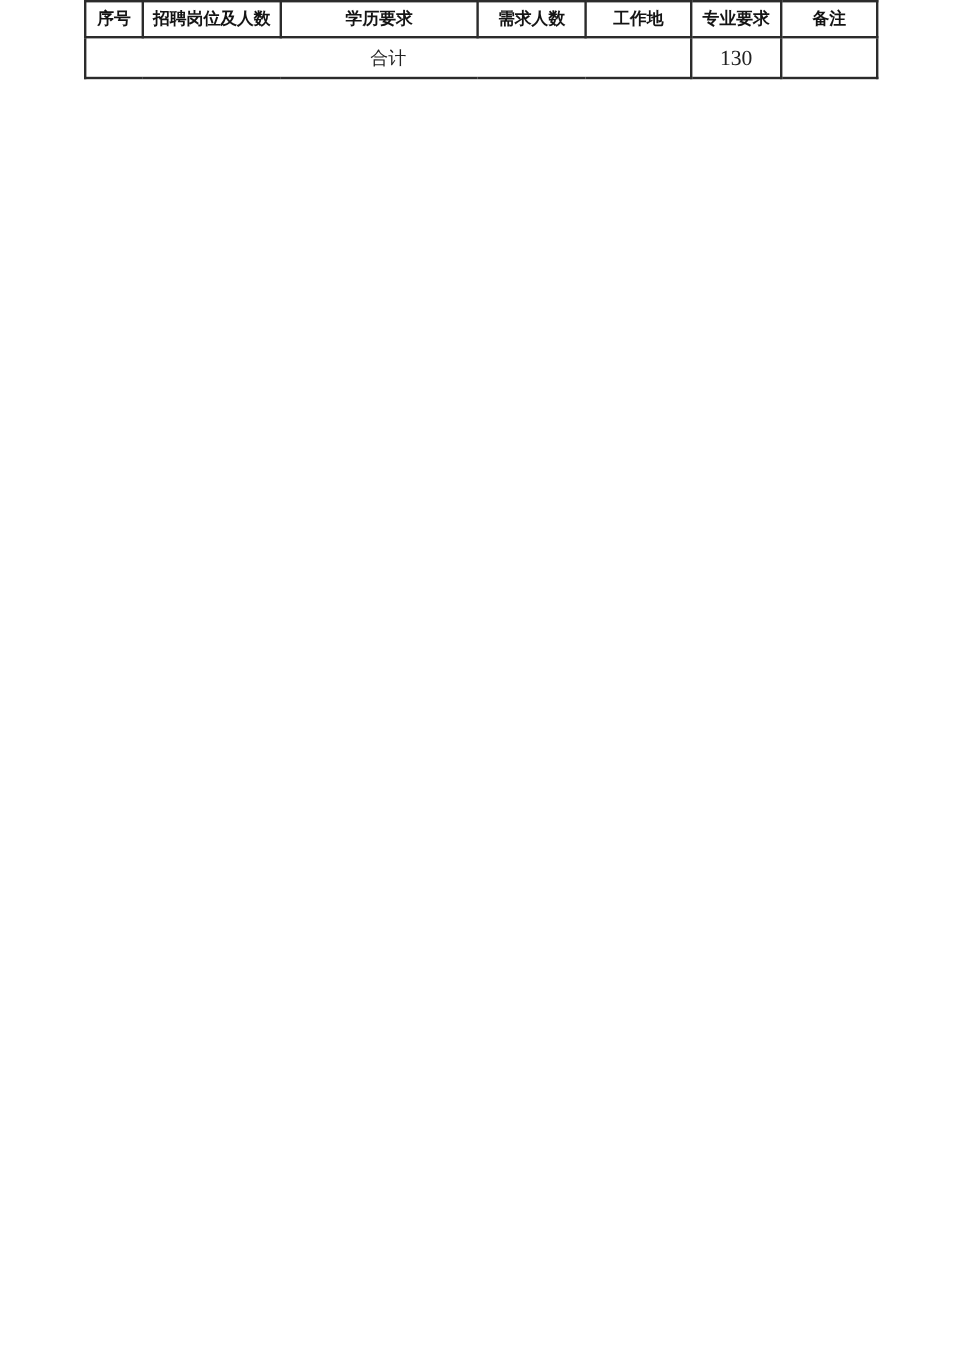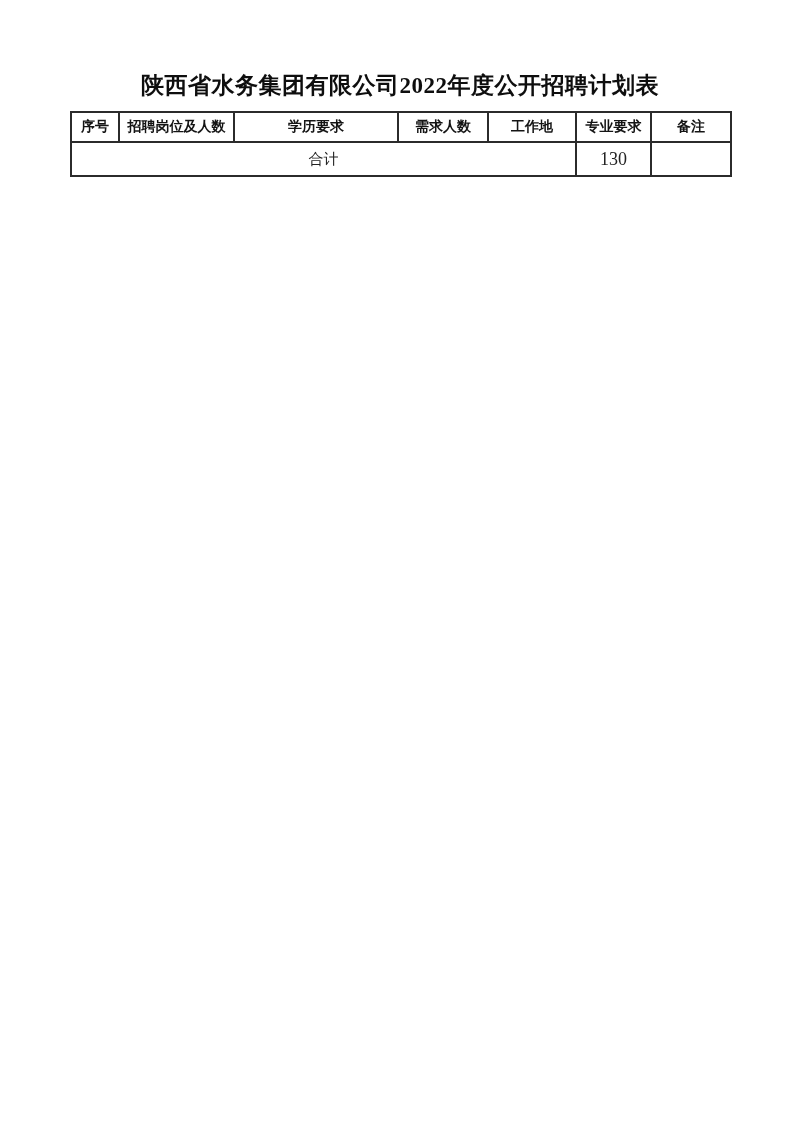--- a/index.html
+++ b/index.html
@@ -31,21 +31,20 @@
   table.plan td{font-size:13px;color:#222;}
   td.count-cell{font-size:14px;}
   tr.total-row{height:34px;}
   tr.total-row td{font-size:15px;}
   tr.total-row td.count-cell{font-size:18px;}
 </style>
 </head>
 <body>
 
 <div class="page">
-  <div class="title">陕西省水务集团有限公司2022年度公开招聘计划表</div>
   <table class="plan">
     <colgroup>
       <col style="width:48px">
         <col style="width:115px">
         <col style="width:164px">
       <col style="width:90px">
         <col style="width:88px">
         <col style="width:75px">
       <col style="width:80px">
     </colgroup>

